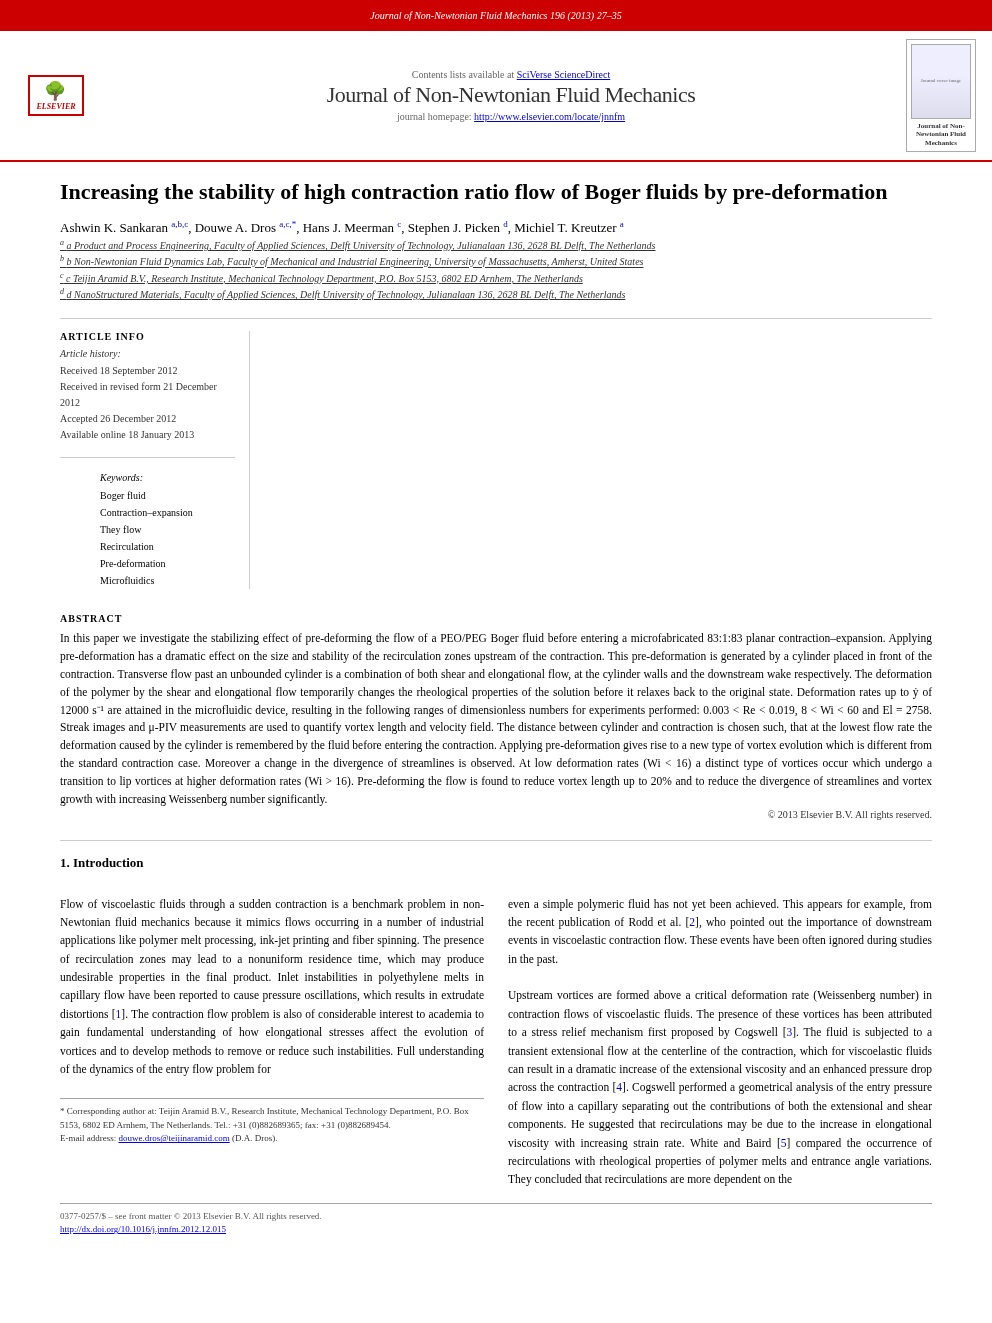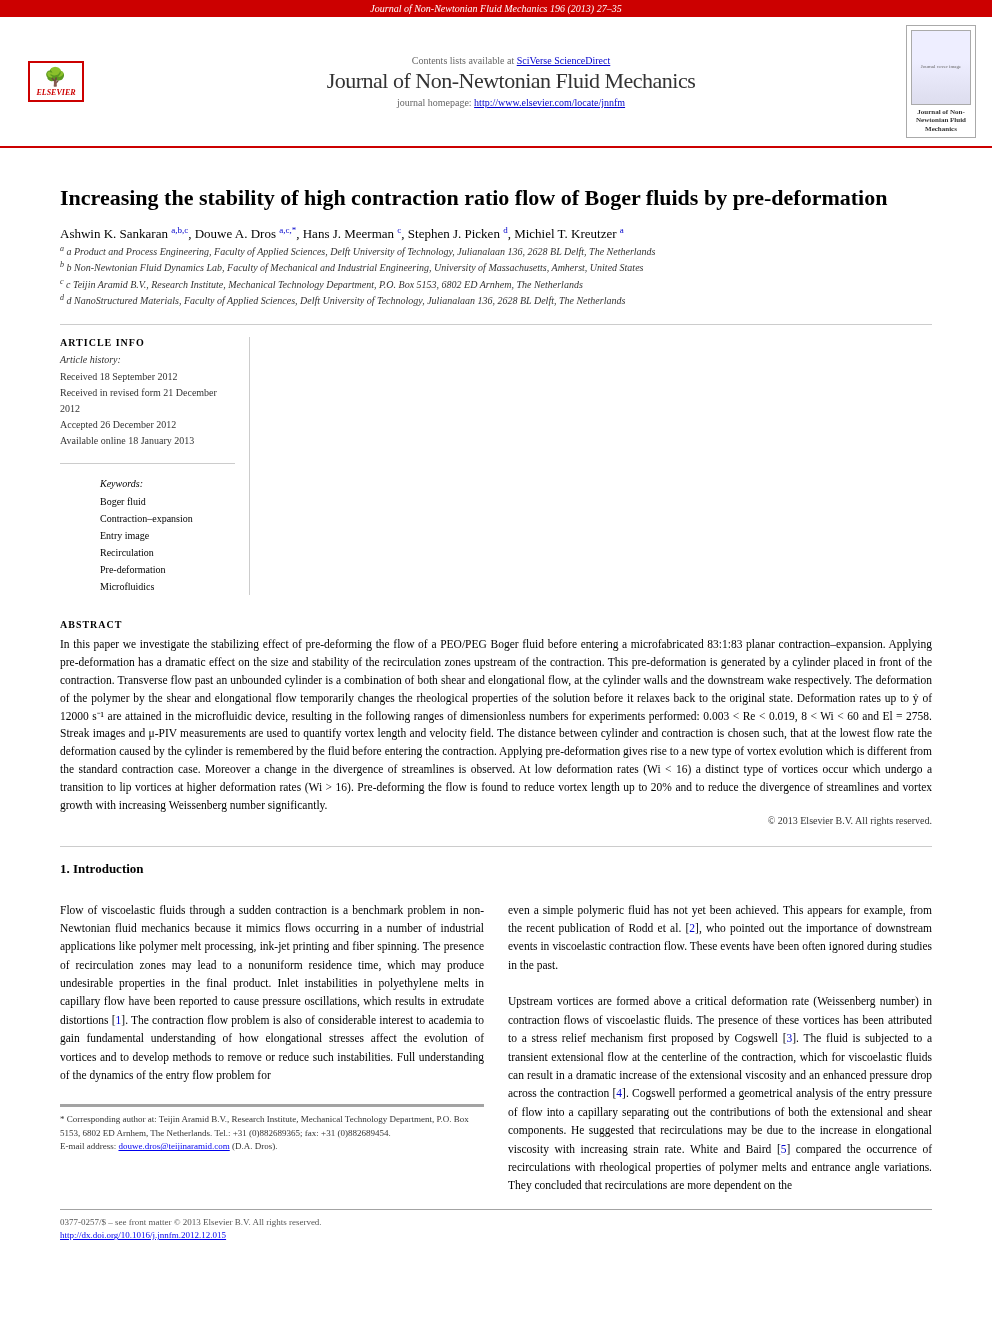--- a/index.html
+++ b/index.html
@@ -10,21 +10,21 @@
       min-height: 1323px;
       font-size: 13px;
       color: #000;
     }
 
     .top-bar {
       background: #c00;
       color: #fff;
       text-align: center;
       font-size: 10px;
-      padding: 3px 0;
+      padding: 10px 0;
       font-style: italic;
     }
 
     .journal-header {
       display: flex;
       align-items: center;
       border-bottom: 2px solid #c00;
       padding: 8px 16px;
       background: #fff;
     }
@@ -73,21 +73,21 @@
       line-height: 1.3;
     }
 
     .journal-thumb-title {
       font-size: 7px;
       font-weight: bold;
       line-height: 1.2;
     }
 
     .main-content {
-      padding: 36px 60px;
+      padding: 16px 60px;
     }
 
     .paper-title {
       font-size: 22px;
       color: #000;
       margin-bottom: 12px;
       line-height: 1.3;
       font-weight: bold;
     }
 
@@ -101,20 +101,21 @@
       font-size: 9px;
       color: #0000cc;
     }
 
     .affiliations {
       font-size: 10px;
       color: #333;
       margin-bottom: 16px;
       font-style: italic;
       line-height: 1.5;
+      text-decoration: underline;
     }
 
     .affiliations sup {
       font-size: 8px;
     }
 
     .two-column {
       display: flex;
       gap: 24px;
       margin-bottom: 20px;
@@ -217,21 +218,21 @@
       line-height: 1.6;
       color: #000;
       text-align: justify;
     }
 
     .body-text .ref {
       color: #0000cc;
     }
 
     .footnote-section {
-      border-top: 3px solid #a3a3a3;
+      border-top: 1px solid #a3a3a3;
       margin-top: 20px;
       padding-top: 6px;
     }
 
     .footnote-text {
       font-size: 9px;
       color: #333;
       line-height: 1.5;
     }
 
@@ -334,21 +335,21 @@
         <div class="hist-row">Accepted 26 December 2012</div>
         <div class="hist-row">Available online 18 January 2013</div>
       </div>
 
       <hr class="divider">
 
       <div class="keywords-section">
         <div class="keyword-label">Keywords:</div>
         <div class="keyword-item">Boger fluid</div>
         <div class="keyword-item">Contraction–expansion</div>
-        <div class="keyword-item">Entry image</div>
+        <div class="keyword-item">They flow</div>
         <div class="keyword-item">Recirculation</div>
         <div class="keyword-item">Pre-deformation</div>
         <div class="keyword-item">Microfluidics</div>
       </div>
     </div>
 
     <div class="abstract-section">
       <div class="section-label">ABSTRACT</div>
       <div class="abstract-text">In this paper we investigate the stabilizing effect of pre-deforming the flow of a PEO/PEG Boger fluid before entering a microfabricated 83:1:83 planar contraction–expansion. Applying pre-deformation has a dramatic effect on the size and stability of the recirculation zones upstream of the contraction. This pre-deformation is generated by a cylinder placed in front of the contraction. Transverse flow past an unbounded cylinder is a combination of both shear and elongational flow, at the cylinder walls and the downstream wake respectively. The deformation of the polymer by the shear and elongational flow temporarily changes the rheological properties of the solution before it relaxes back to the original state. Deformation rates up to ẏ of 12000 s⁻¹ are attained in the microfluidic device, resulting in the following ranges of dimensionless numbers for experiments performed: 0.003 &lt; Re &lt; 0.019, 8 &lt; Wi &lt; 60 and El = 2758. Streak images and μ-PIV measurements are used to quantify vortex length and velocity field. The distance between cylinder and contraction is chosen such, that at the lowest flow rate the deformation caused by the cylinder is remembered by the fluid before entering the contraction. Applying pre-deformation gives rise to a new type of vortex evolution which is different from the standard contraction case. Moreover a change in the divergence of streamlines is observed. At low deformation rates (Wi &lt; 16) a distinct type of vortices occur which undergo a transition to lip vortices at higher deformation rates (Wi &gt; 16). Pre-deforming the flow is found to reduce vortex length up to 20% and to reduce the divergence of streamlines and vortex growth with increasing Weissenberg number significantly.</div>
       <div class="copyright-line">© 2013 Elsevier B.V. All rights reserved.</div>

